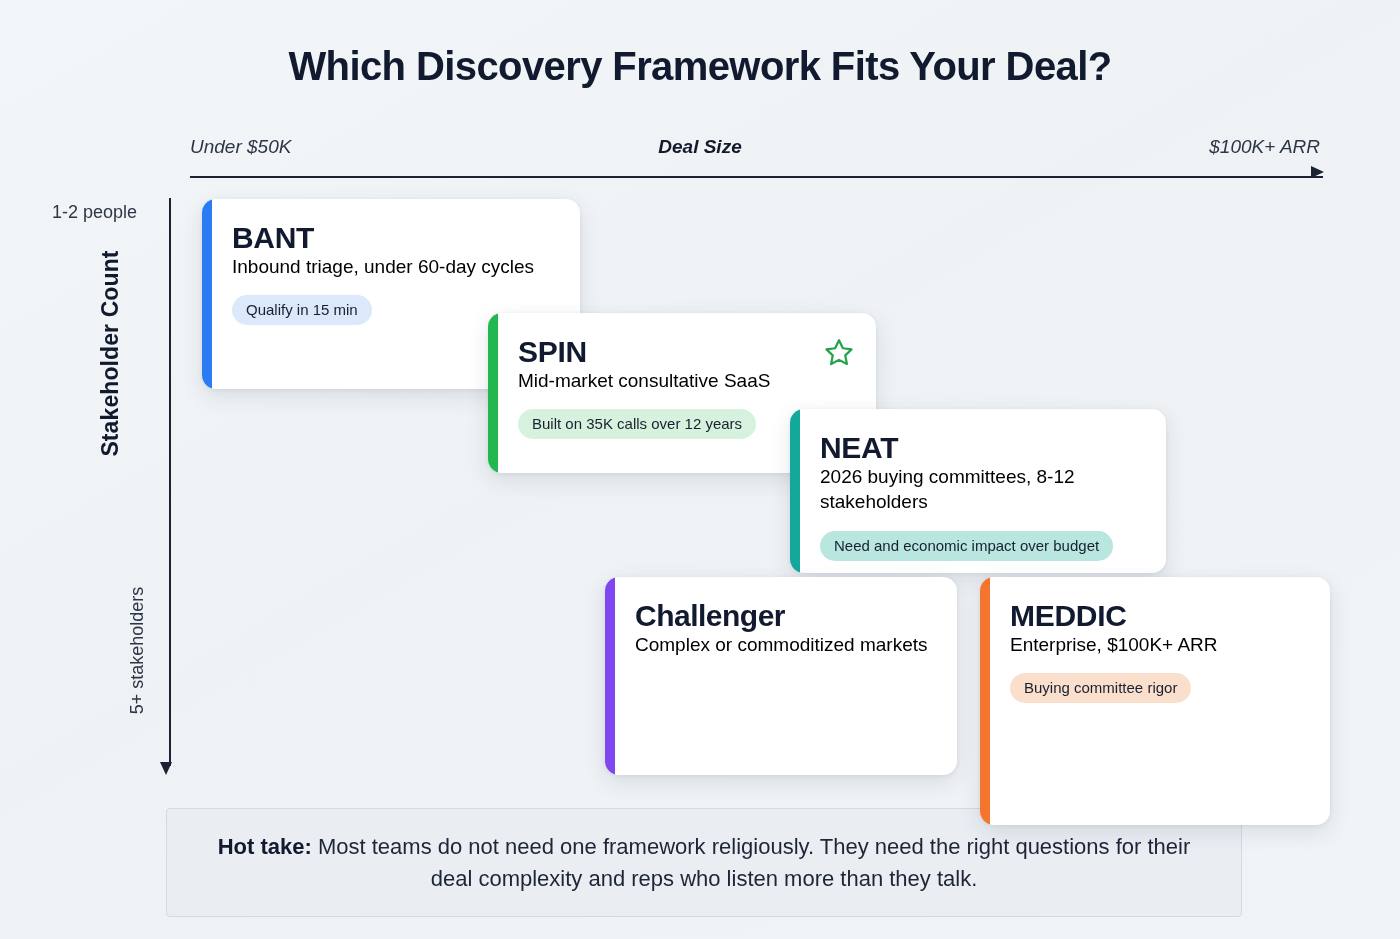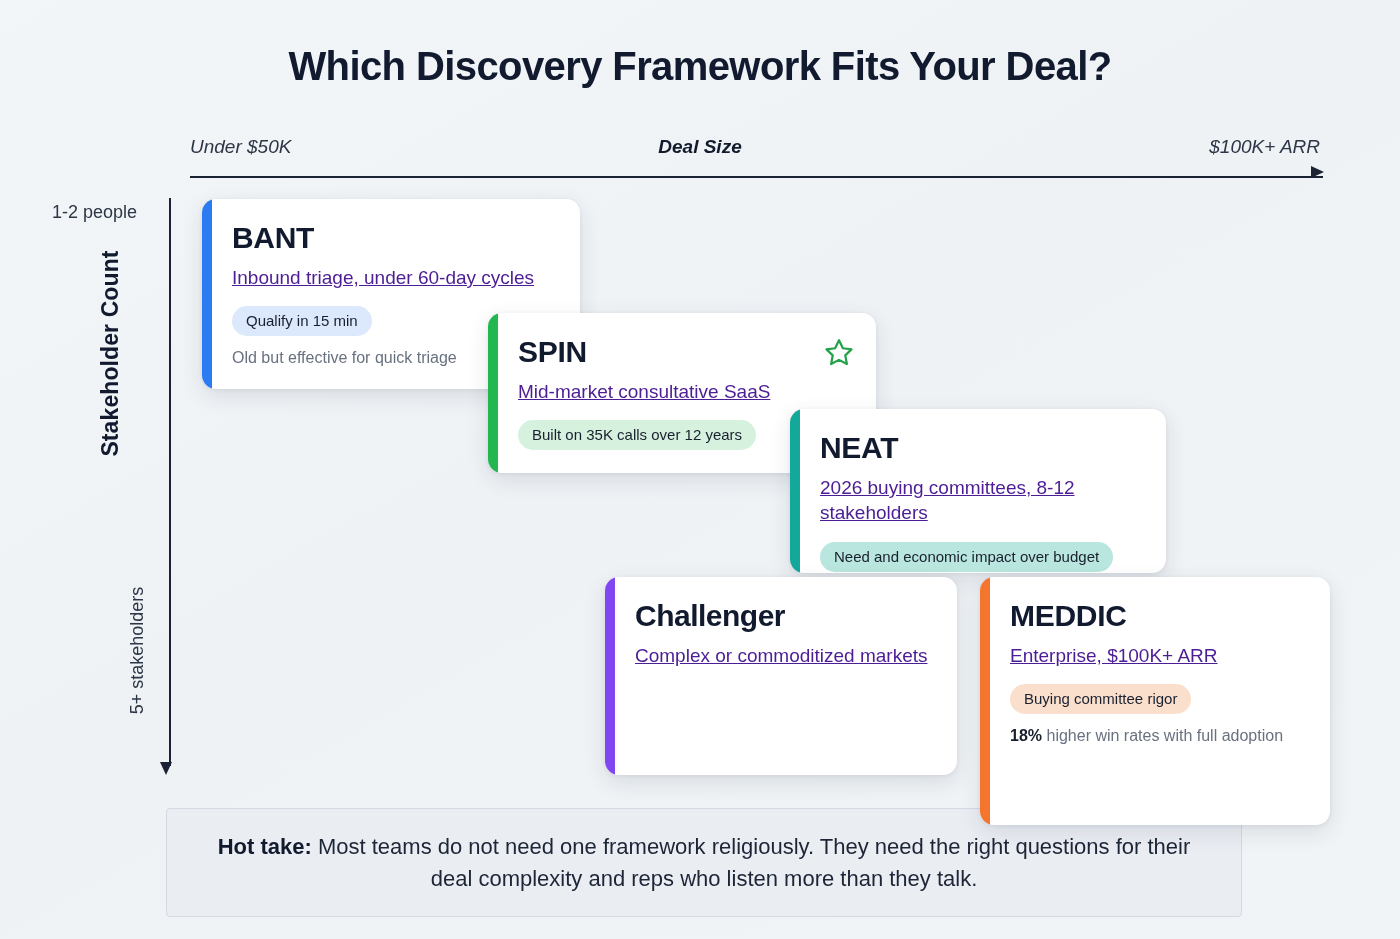--- a/index.html
+++ b/index.html
@@ -114,25 +114,23 @@
   .card-name {
     font-size: 30px;
     font-weight: bold;
     letter-spacing: -0.3px;
     color: #111a2e;
     line-height: 1.1;
   }
   .card-name.mixed { letter-spacing: -0.5px; }
 
   .card-desc {
-    margin-top: 11px;
     font-size: 19px;
     line-height: 1.33;
-    color: #4c1d95;
-    text-decoration: underline;
+    color: #000000;
   }
 
   .pill {
     display: inline-block;
     margin-top: 16px;
     padding: 6px 14px 7px;
     border-radius: 999px;
     font-size: 15px;
     color: #19202f;
     white-space: nowrap;
@@ -195,21 +193,20 @@
   <div class="y-title">Stakeholder Count</div>
   <div class="y-bottom">5+ stakeholders</div>
   <div class="y-axis-line"></div>
   <div class="y-axis-head"></div>
 
   <div class="card" id="card-bant">
     <div class="accent" style="background:#2b7bf3"></div>
     <div class="card-name">BANT</div>
     <div class="card-desc">Inbound triage, under 60-day cycles</div>
     <div class="pill" style="background:#dce8fb">Qualify in 15 min</div>
-    <div class="card-note">Old but effective for quick triage</div>
   </div>
 
   <div class="card" id="card-spin">
     <div class="accent" style="background:#23b74f"></div>
     <div class="card-name">SPIN</div>
     <span class="star">
       <svg width="30" height="30" viewBox="0 0 24 24" fill="none" stroke="#23a24a" stroke-width="1.8" stroke-linejoin="round">
         <polygon points="12,2.6 15.1,9 22,9.9 17,14.7 18.3,21.6 12,18.3 5.7,21.6 7,14.7 2,9.9 8.9,9"></polygon>
       </svg>
     </span>
@@ -228,23 +225,20 @@
     <div class="accent" style="background:#8047f0"></div>
     <div class="card-name mixed">Challenger</div>
     <div class="card-desc">Complex or commoditized markets</div>
   </div>
 
   <div class="card" id="card-meddic">
     <div class="accent" style="background:#f4762e"></div>
     <div class="card-name">MEDDIC</div>
     <div class="card-desc">Enterprise, $100K+ ARR</div>
     <div class="pill" style="background:#fbdfcd">Buying committee rigor</div>
-    <div class="card-note">
-      <b>18%</b><span> higher win rates with full adoption</span>
-    </div>
   </div>
 
   <div class="footer">
     <div class="footer-text">
       <b>Hot take:</b><span> Most teams do not need one framework religiously. They need the right questions for their deal complexity and reps who listen more than they talk.</span>
     </div>
   </div>
 
 </div>
 

